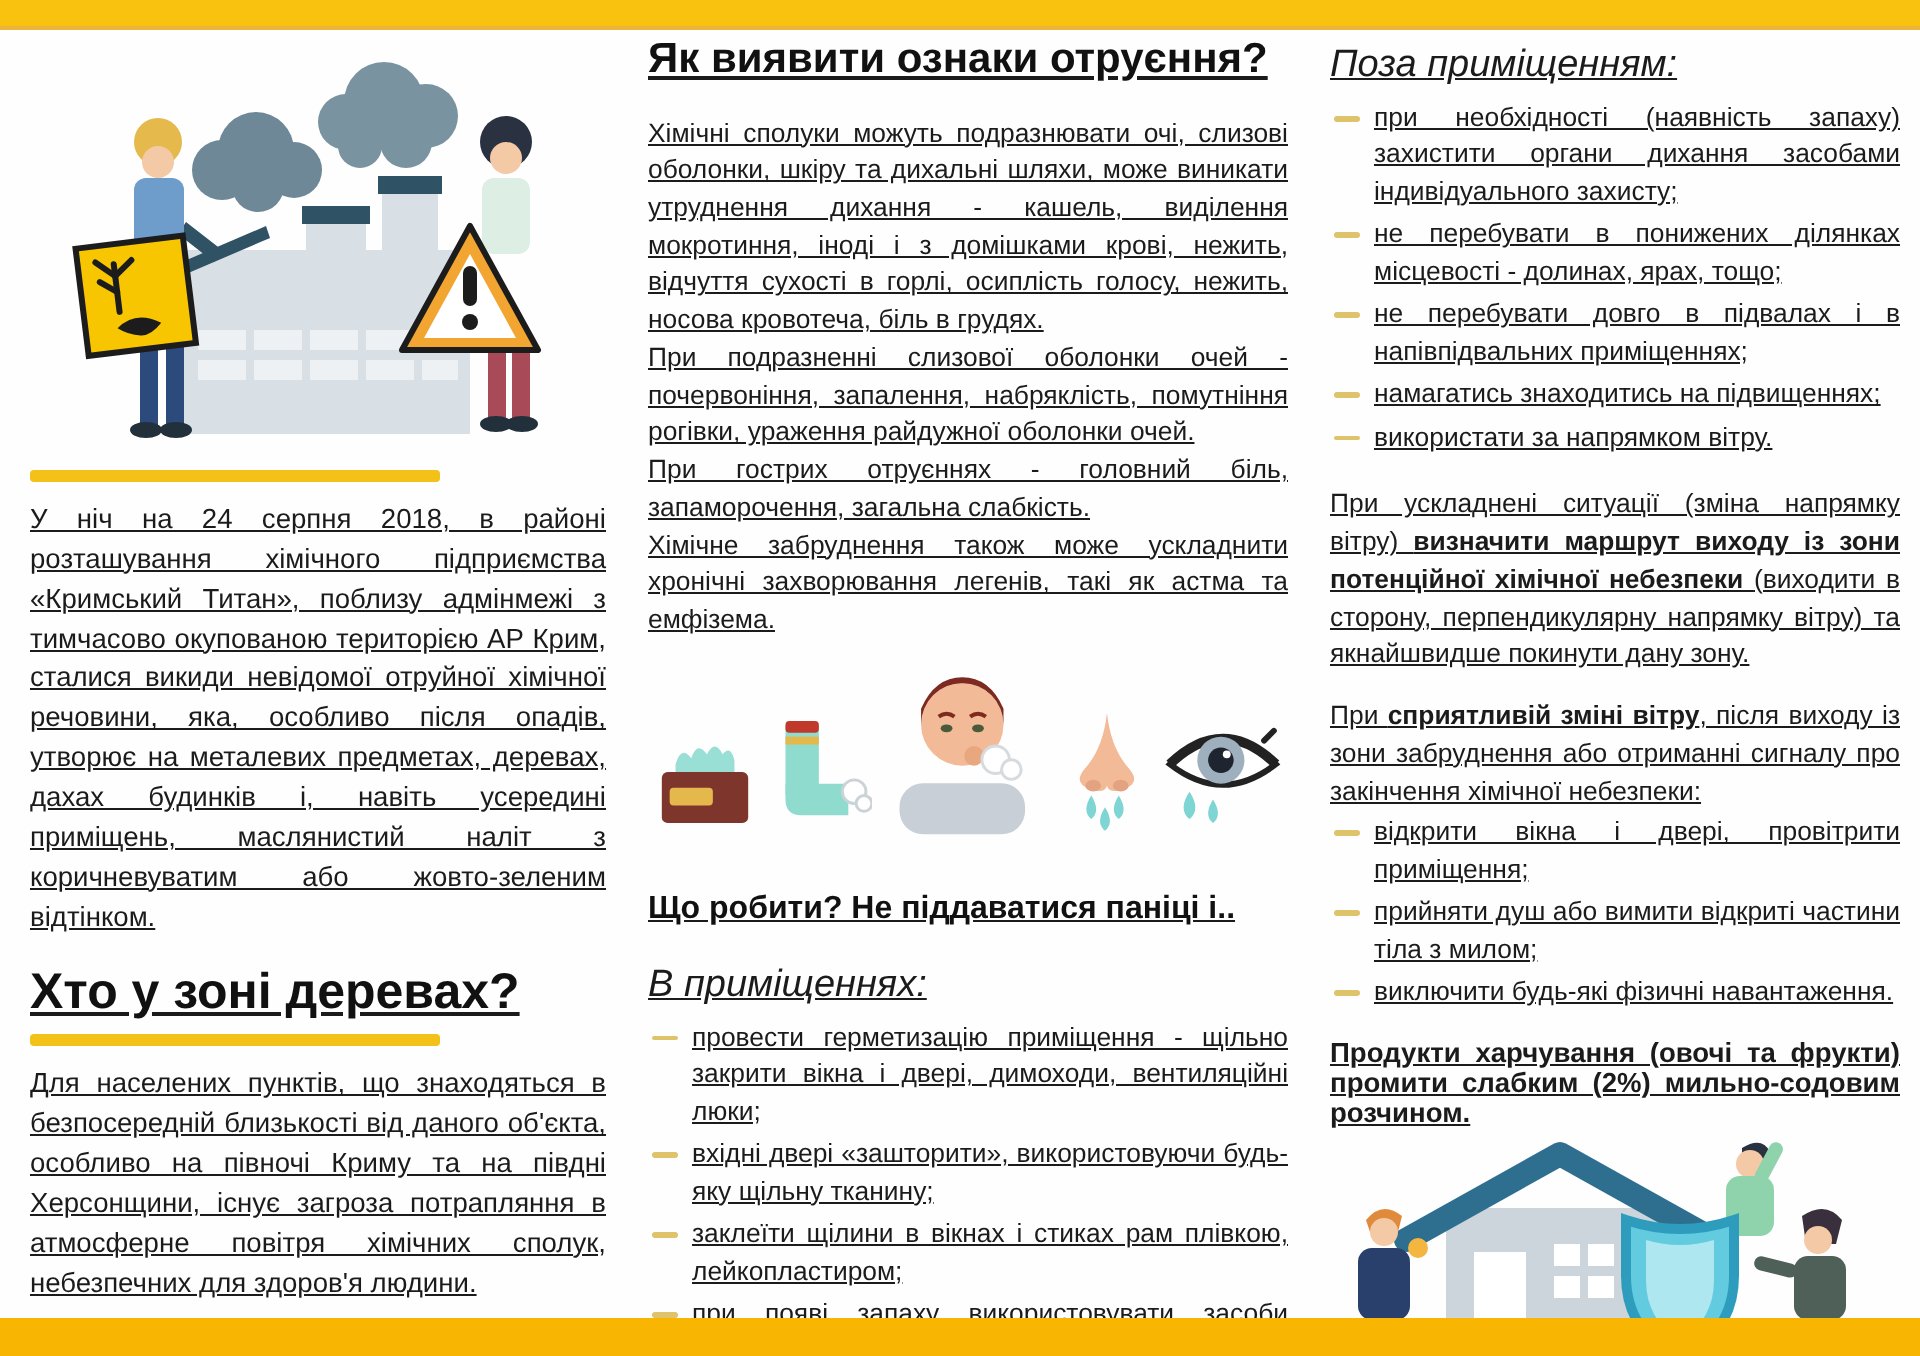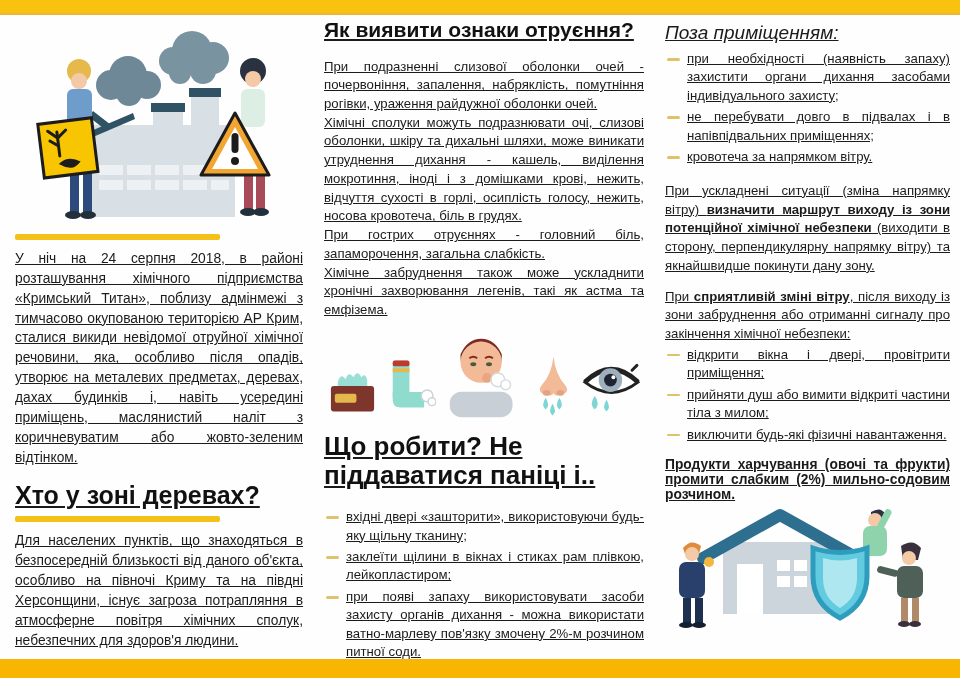--- a/index.html
+++ b/index.html
@@ -16,21 +16,21 @@
     display:flex;gap:21px;padding:0 15px;box-sizing:border-box;
   }
   .col{display:flex;flex-direction:column;text-decoration:underline;}
   .col-left{width:288px;}
   .col-mid{width:320px;padding-top:3px;}
   .col-right{width:285px;padding-top:5px;}
 
   h1,h2{margin:0;line-height:1.12;font-weight:bold;color:#111;}
   .h-left{font-size:25px;margin-top:14px;}
   .h-mid{font-size:21px;}
-  .h-todo{font-size:26px;margin-top:10px;}
+  .h-todo{font-size:16px;margin-top:24px;}
   .rule{height:6px;background:#F3C117;border-radius:2px;margin:7px 0 9px 0;}
   .rule.short{width:205px;}
   .rule.full{width:100%;}
 
   p.body{margin:0;text-align:justify;font-size:13.2px;line-height:1.42;}
   .col-left p.body{font-size:13.8px;line-height:1.44;}
   .subtitle{margin:2px 0 4px 0;font-style:italic;font-size:19px;font-weight:bold;font-weight:normal;}
   .b{font-weight:bold;}
   p.food{margin:10px 0 0 0;font-weight:bold;font-size:13.8px;text-align:justify;}
 
@@ -142,22 +142,22 @@
 
       <h2 class="h-left">Хто у зоні деревах?</h2>
       <div class="rule short"></div>
       <p class="body">Для населених пунктів, що знаходяться в безпосередній близькості від даного об'єкта, особливо на півночі Криму та на півдні Херсонщини, існує загроза потрапляння в атмосферне повітря хімічних сполук, небезпечних для здоров'я людини.</p>
     </div>
 
     <div class="col col-mid">
       <h1 class="h-mid">Як виявити ознаки отруєння?</h1>
       <div class="rule full"></div>
 
+      <p class="body">Хімічні сполуки можуть подразнювати очі, слизові оболонки, шкіру та дихальні шляхи, може виникати утруднення дихання - кашель, виділення мокротиння, іноді і з домішками крові, нежить, відчуття сухості в горлі, осиплість голосу, нежить, носова кровотеча, біль в грудях.</p>
       <p class="body">При подразненні слизової оболонки очей - почервоніння, запалення, набряклість, помутніння рогівки, ураження райдужної оболонки очей.</p>
-      <p class="body">Хімічні сполуки можуть подразнювати очі, слизові оболонки, шкіру та дихальні шляхи, може виникати утруднення дихання - кашель, виділення мокротиння, іноді і з домішками крові, нежить, відчуття сухості в горлі, осиплість голосу, нежить, носова кровотеча, біль в грудях.</p>
       <p class="body">При гострих отруєннях - головний біль, запаморочення, загальна слабкість.</p>
       <p class="body">Хімічне забруднення також може ускладнити хронічні захворювання легенів, такі як астма та емфізема.</p>
 
       <div class="icons-row">
 
         <svg width="54" height="62" viewBox="0 0 54 62">
           <path d="M12 26 q3 -10 8 -3 q3 -9 8 -2 q4 -8 8 0 q4 -5 6 3 l0 10 -30 0 z" fill="#9ADFD6"></path>
           <rect x="5" y="30" width="44" height="26" rx="3" fill="#7E352B"></rect>
           <rect x="9" y="38" width="22" height="9" rx="2" fill="#E5B84B"></rect>
         </svg>
@@ -208,33 +208,37 @@
           <circle cx="33" cy="23" r="2" fill="#FFFFFF"></circle>
           <g fill="#7FD4D4">
             <path d="M14 42 q6 9 0 14 q-6 -5 0 -14 z"></path>
             <path d="M26 46 q5 8 0 12 q-5 -4 0 -12 z"></path>
           </g>
         </svg>
       </div>
 
       <h1 class="h-todo">Що робити? Не піддаватися паніці і..</h1>
       <div class="rule full"></div>
+      <p class="subtitle">В приміщеннях:</p>
       <ul class="dash-list">
+        <li>провести герметизацію приміщення - щільно закрити вікна і двері, димоходи, вентиляційні люки;</li>
         <li>вхідні двері «зашторити», використовуючи будь-яку щільну тканину;</li>
         <li>заклеїти щілини в вікнах і стиках рам плівкою, лейкопластиром;</li>
         <li>при появі запаху використовувати засоби захисту органів дихання - можна використати ватно-марлеву пов'язку змочену 2%-м розчином питної соди.</li>
       </ul>
     </div>
 
     <div class="col col-right">
       <p class="subtitle">Поза приміщенням:</p>
       <ul class="dash-list">
         <li>при необхідності (наявність запаху) захистити органи дихання засобами індивідуального захисту;</li>
+        <li>не перебувати в понижених ділянках місцевості - долинах, ярах, тощо;</li>
         <li>не перебувати довго в підвалах  і в напівпідвальних приміщеннях;</li>
-        <li>кровотеча за  напрямком вітру.</li>
+        <li>намагатись знаходитись на підвищеннях;</li>
+        <li>використати за  напрямком вітру.</li>
       </ul>
 
       <div class="gap12"></div>
       <p class="body"><span>При ускладнені ситуації (зміна напрямку вітру) </span><span class="b">визначити маршрут виходу із зони потенційної хімічної небезпеки </span><span>(виходити в сторону, перпендикулярну напрямку вітру) та якнайшвидше покинути дану зону.</span></p>
 
       <div class="gap12"></div>
       <p class="body"><span>При </span><span class="b">сприятливій зміні вітру</span><span>, після виходу із зони забруднення або отриманні сигналу про закінчення хімічної небезпеки:</span></p>
       <ul class="dash-list">
         <li>відкрити вікна і двері, провітрити приміщення;</li>
         <li>прийняти душ або вимити відкриті частини тіла з милом;</li>

